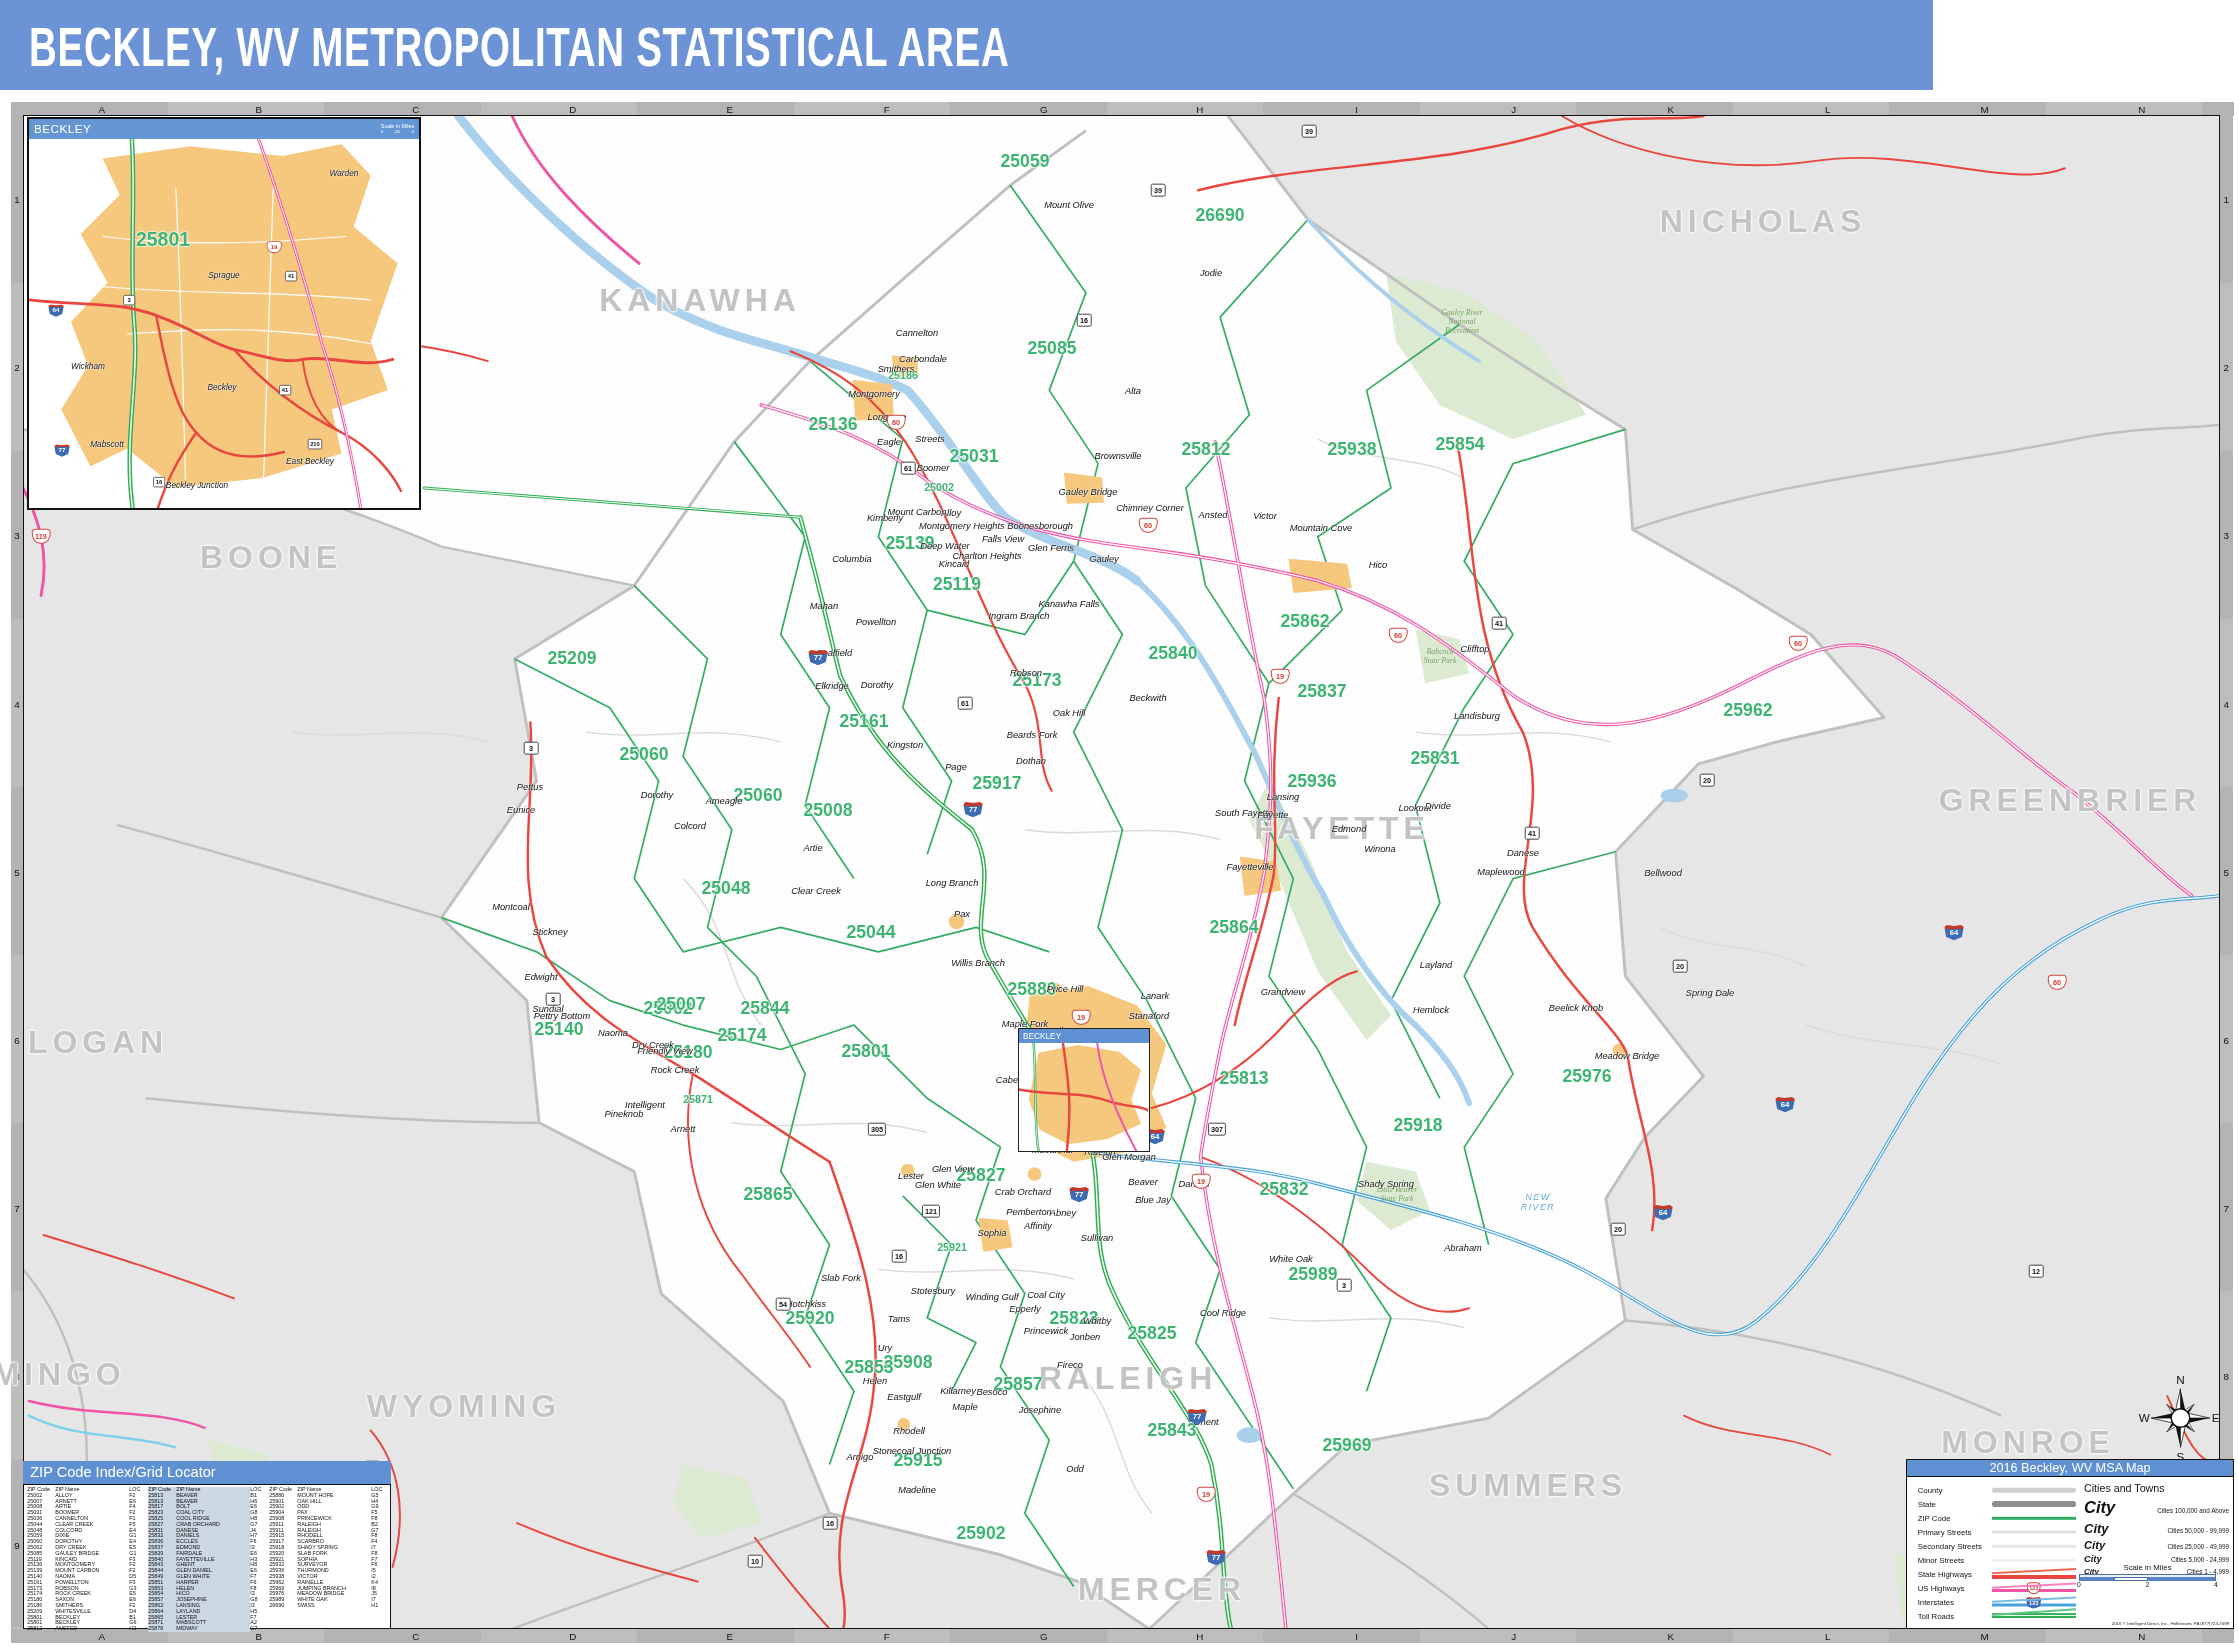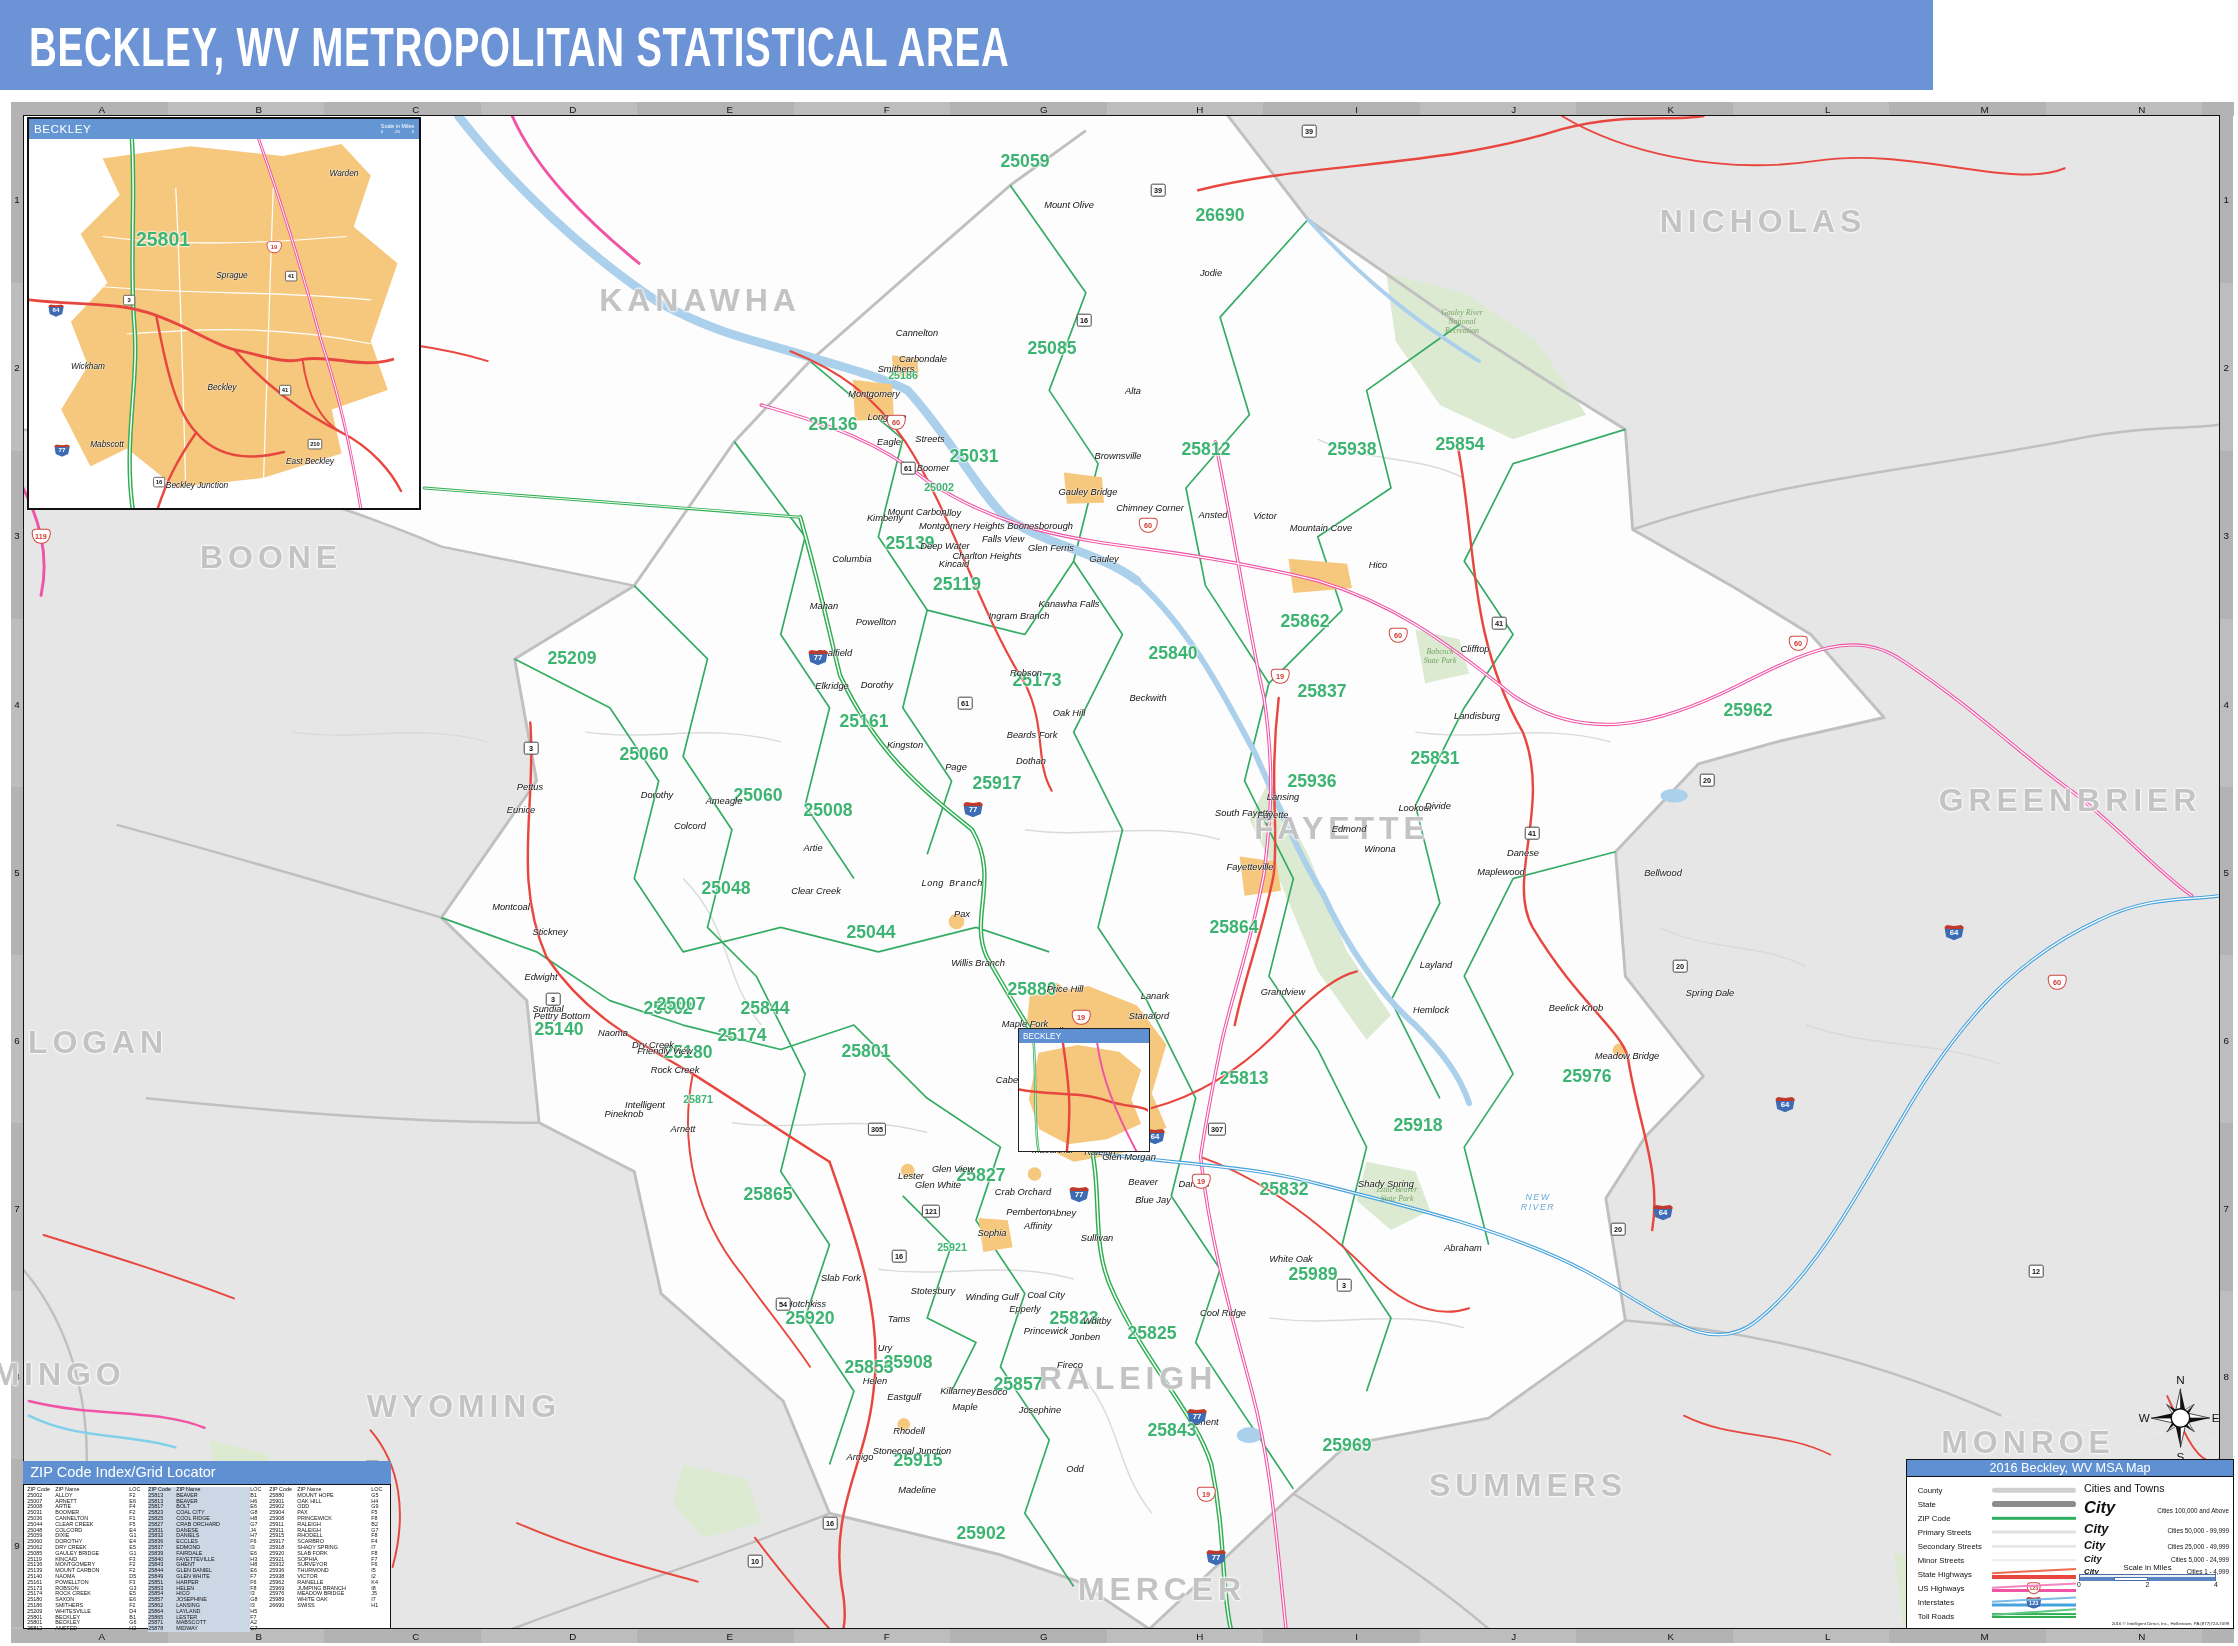--- a/index.html
+++ b/index.html
@@ -473,21 +473,21 @@
     <div class="town-label" style="left: 1148px; top: 698px;">Beckwith</div>
     <div class="town-label" style="left: 824px; top: 606px;">Mahan</div>
     <div class="town-label" style="left: 834px; top: 653px;">Coalfield</div>
     <div class="town-label" style="left: 877px; top: 685px;">Dorothy</div>
     <div class="town-label" style="left: 905px; top: 745px;">Kingston</div>
     <div class="town-label" style="left: 1031px; top: 761px;">Dothan</div>
     <div class="town-label" style="left: 1019px; top: 616px;">Ingram Branch</div>
     <div class="town-label" style="left: 1069px; top: 713px;">Oak Hill</div>
     <div class="town-label" style="left: 954px; top: 564px;">Kincaid</div>
     <div class="town-label" style="left: 962px; top: 914px;">Pax</div>
-    <div class="town-label" style="left: 952px; top: 883px; font-family: Liberation Mono, monospace;">Long Branch</div>
+    <div class="town-label" style="left: 952px; top: 883px;">Long Branch</div>
     <div class="town-label" style="left: 978px; top: 963px;">Willis Branch</div>
     <div class="town-label" style="left: 1025px; top: 1024px;">Maple Fork</div>
     <div class="town-label" style="left: 1057px; top: 1031px;">Bradley</div>
     <div class="town-label" style="left: 1065px; top: 989px;">Price Hill</div>
     <div class="town-label" style="left: 530px; top: 787px;">Pettus</div>
     <div class="town-label" style="left: 521px; top: 810px;">Eunice</div>
     <div class="town-label" style="left: 657px; top: 795px;">Dorothy</div>
     <div class="town-label" style="left: 724px; top: 801px;">Ameagle</div>
     <div class="town-label" style="left: 690px; top: 826px;">Colcord</div>
     <div class="town-label" style="left: 813px; top: 848px;">Artie</div>
@@ -666,21 +666,21 @@
       <span class="ticks" id="inset-ticks">
           <span>0</span>
           <span>.25</span>
           <span>.5</span>
         </span>
     </span>
   </div>
   <div id="inset-label-layer">
       <div class="zip-label" style="left: 134px; top: 120px; position: absolute;">25801</div>
       <div class="town-label" style="left: 315px; top: 54px;">Warden</div>
-      <div class="town-label" style="left: 195px; top: 156px; margin-left: 8px;">Sprague</div>
+      <div class="town-label" style="left: 195px; top: 156px;">Sprague</div>
       <div class="town-label" style="left: 59px; top: 247px;">Wickham</div>
       <div class="town-label" style="left: 193px; top: 268px;">Beckley</div>
       <div class="town-label" style="left: 78px; top: 325px;">Mabscott</div>
       <div class="town-label" style="left: 281px; top: 342px;">East Beckley</div>
       <div class="town-label" style="left: 168px; top: 366px;">Beckley Junction</div>
       <div class="shield shield-i tiny" style="left: 27px; top: 191px;">64</div>
       <div class="shield shield-i tiny" style="left: 33px; top: 331px;">77</div>
       <div class="shield shield-u tiny" style="left: 245px; top: 128px;">19</div>
       <div class="shield shield-s tiny" style="left: 100px; top: 181px;">3</div>
       <div class="shield shield-s tiny" style="left: 262px; top: 157px;">41</div>

